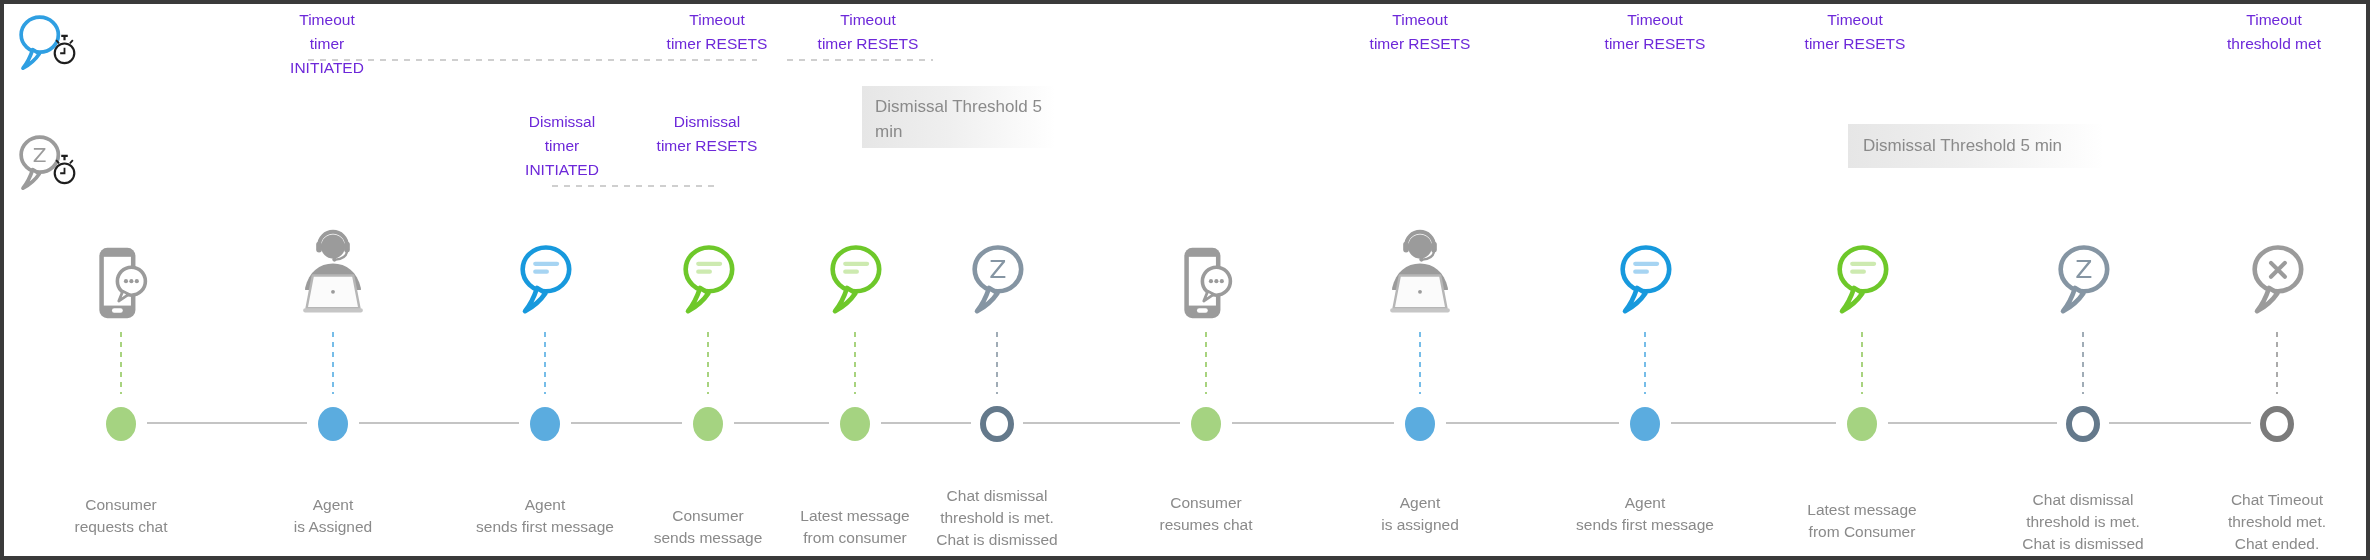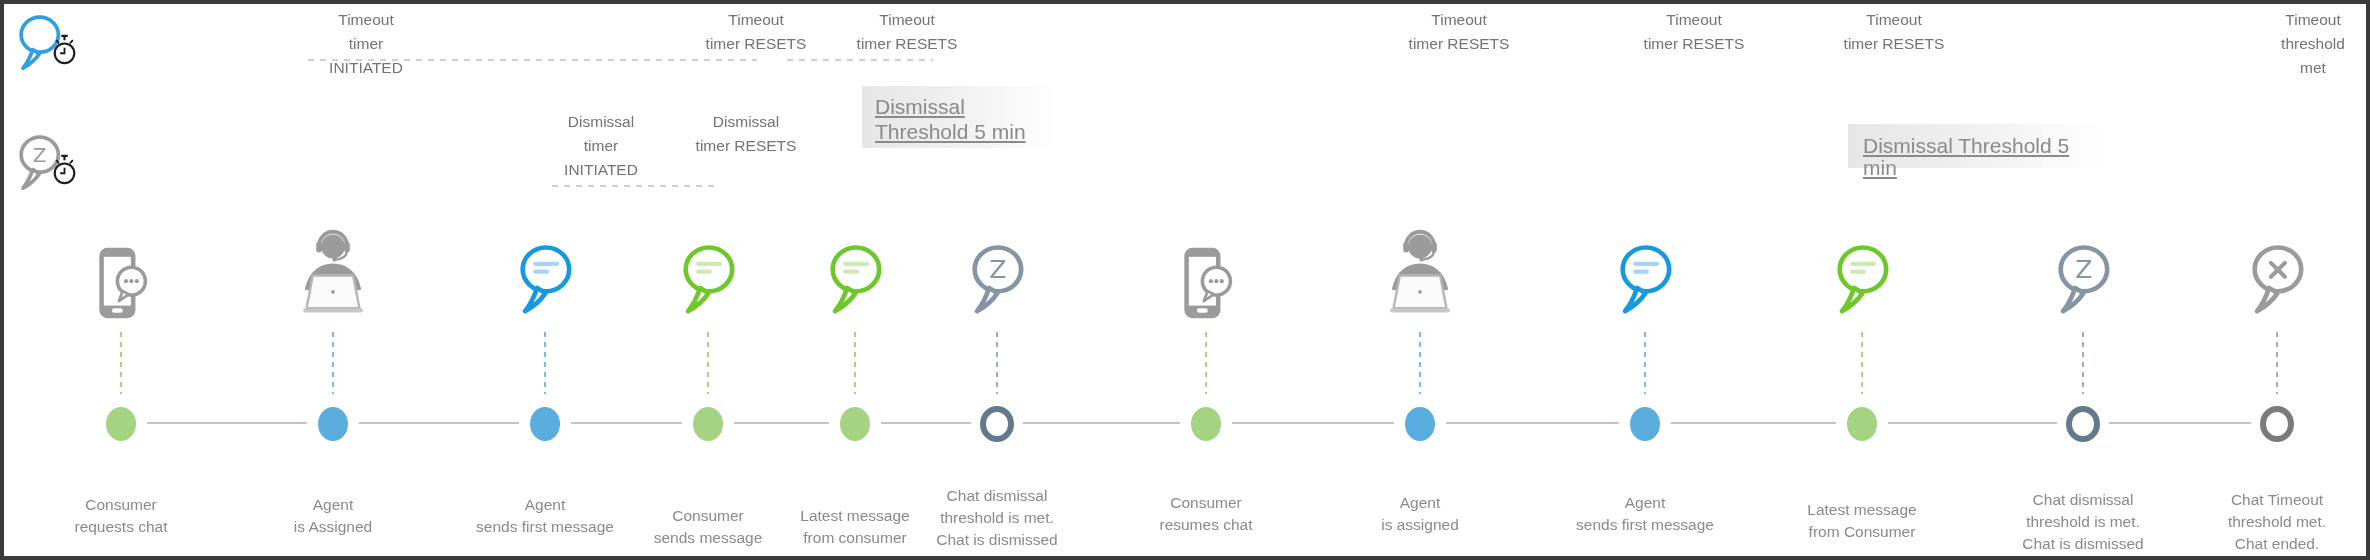--- a/index.html
+++ b/index.html
@@ -1,27 +1,27 @@
 <!DOCTYPE html>
 <html><head>
 <meta charset="utf-8">
 <style>
   html,body{margin:0;padding:0;background:#fff;}
   body{width:2370px;height:560px;position:relative;overflow:hidden;box-sizing:border-box;
        font-family:"Liberation Sans","DejaVu Sans",sans-serif;}
   .frame{position:absolute;inset:0;border:4px solid #3a3a3a;pointer-events:none;z-index:50;}
   
   .ann{position:absolute;transform:translateX(-50%);text-align:center;white-space:pre-line;
-       color:#737373;font-size:15.5px;line-height:24px;z-index:5;margin-left:39px;}
+       color:#6d28d9;font-size:15.5px;line-height:24px;z-index:5;}
   .ann.row1{top:8px;}
   .ann.row2{top:110px;}
   .hdash{position:absolute;height:2px;z-index:1;
          background:repeating-linear-gradient(90deg,#cfcfcf 0 6px,transparent 6px 12px);}
-  .thresh-box{position:absolute;color:#8a8a8a;font-size:21px;z-index:2;
-              background:linear-gradient(90deg,#e6e6e6 0%,#efefef 45%,rgba(253,253,253,0.15) 100%);text-decoration:underline;}
+  .thresh-box{position:absolute;color:#8a8a8a;font-size:17px;z-index:2;
+              background:linear-gradient(90deg,#e6e6e6 0%,#efefef 45%,rgba(253,253,253,0.15) 100%);}
   .thresh-box.wrap{left:862px;top:86px;width:192px;height:62px;padding:8px 0 0 13px;line-height:25px;box-sizing:border-box;}
   .thresh-box.oneline{left:1848px;top:124px;width:254px;height:44px;padding:11px 0 0 15px;line-height:22px;box-sizing:border-box;}
   
   .legend{position:absolute;left:14px;width:70px;height:62px;z-index:5;}
   .legend .bub{position:absolute;left:0;top:0;}
   .legend .watch{position:absolute;left:36px;top:22px;}
   .lg-blue{color:#2f9fe2;}
   .lg-gray{color:#9b9b9b;}
   
   .col{position:absolute;top:0;width:230px;height:560px;}

